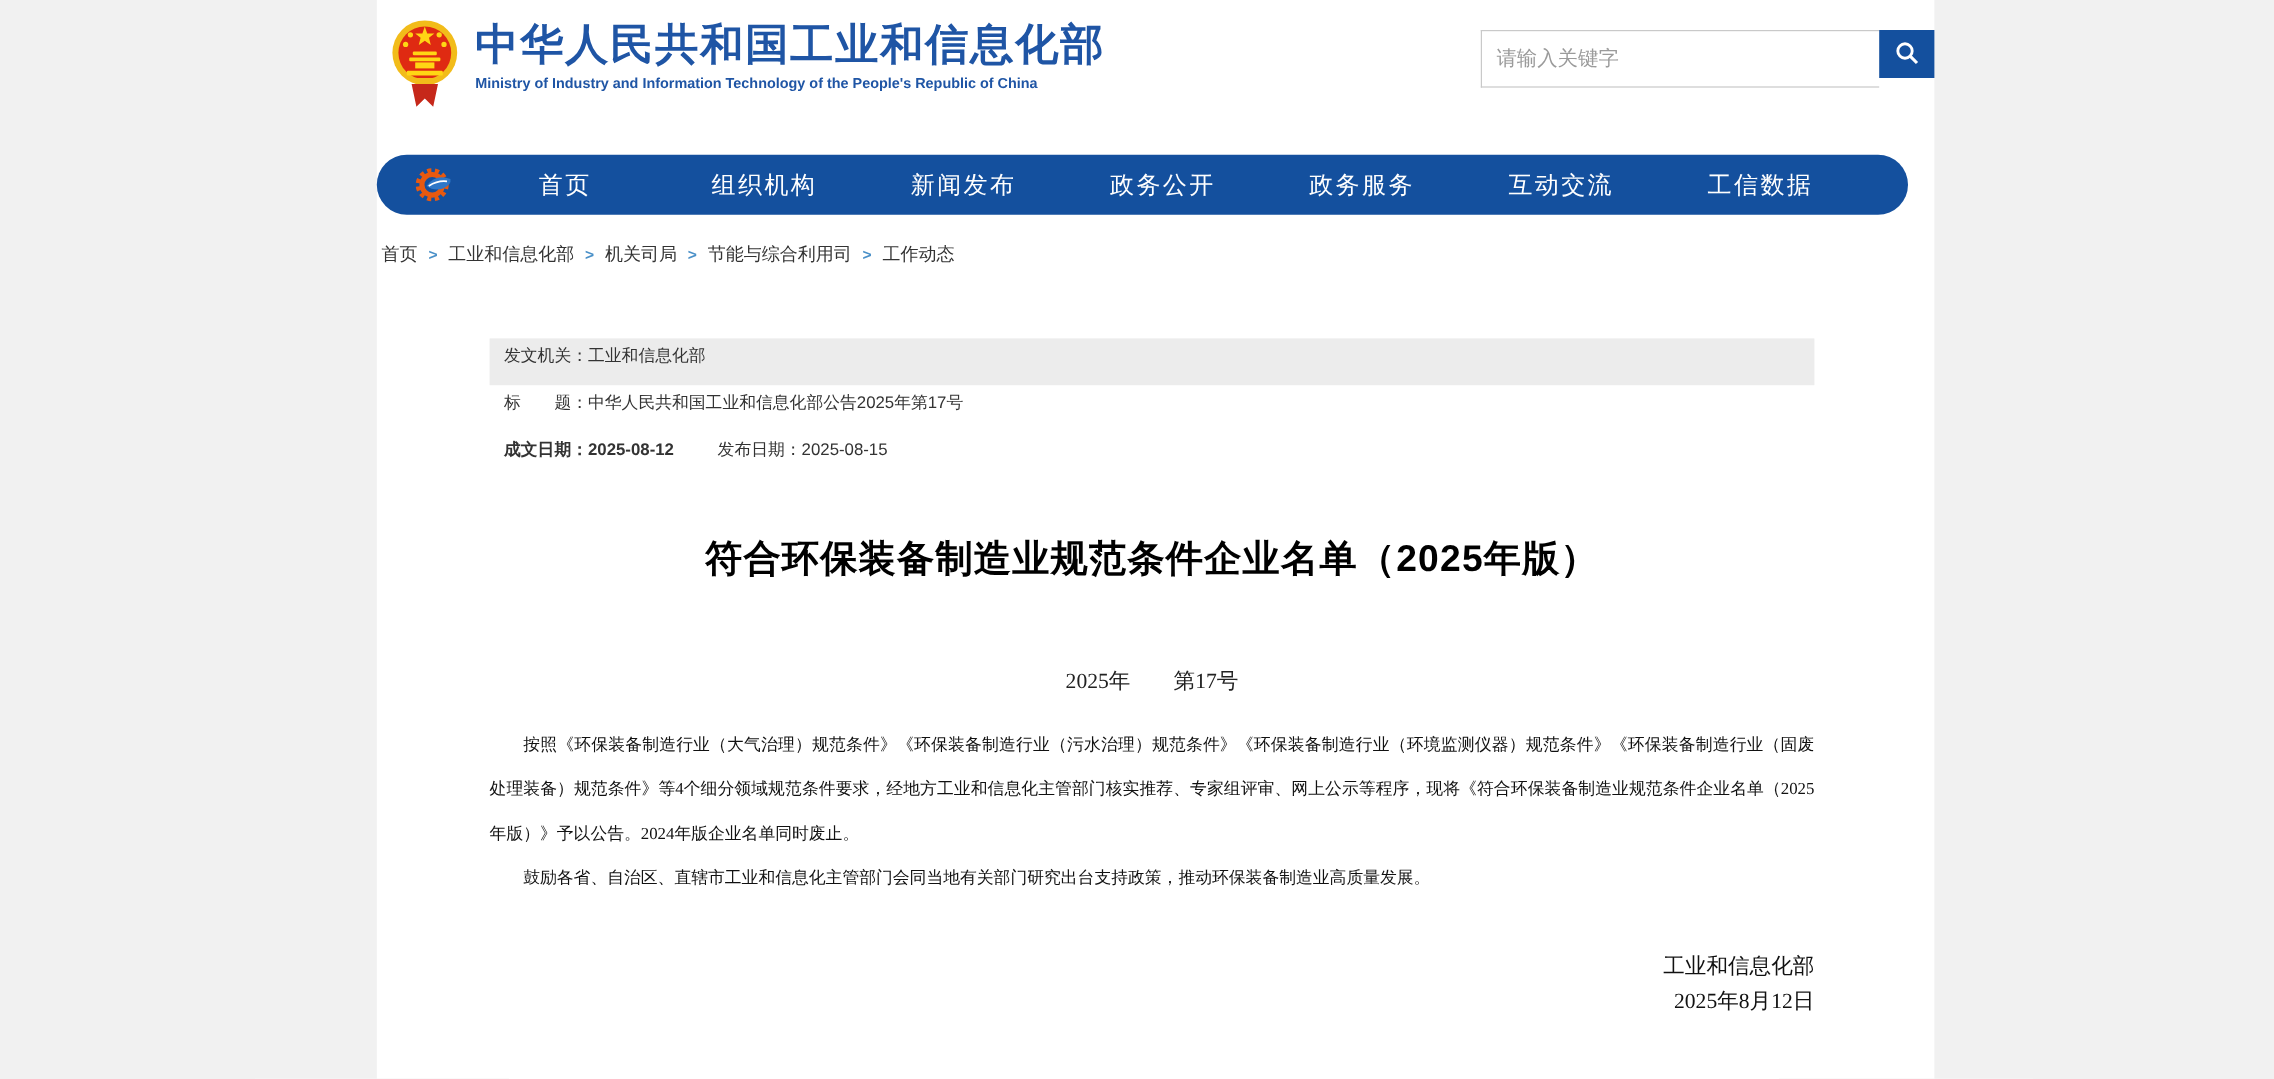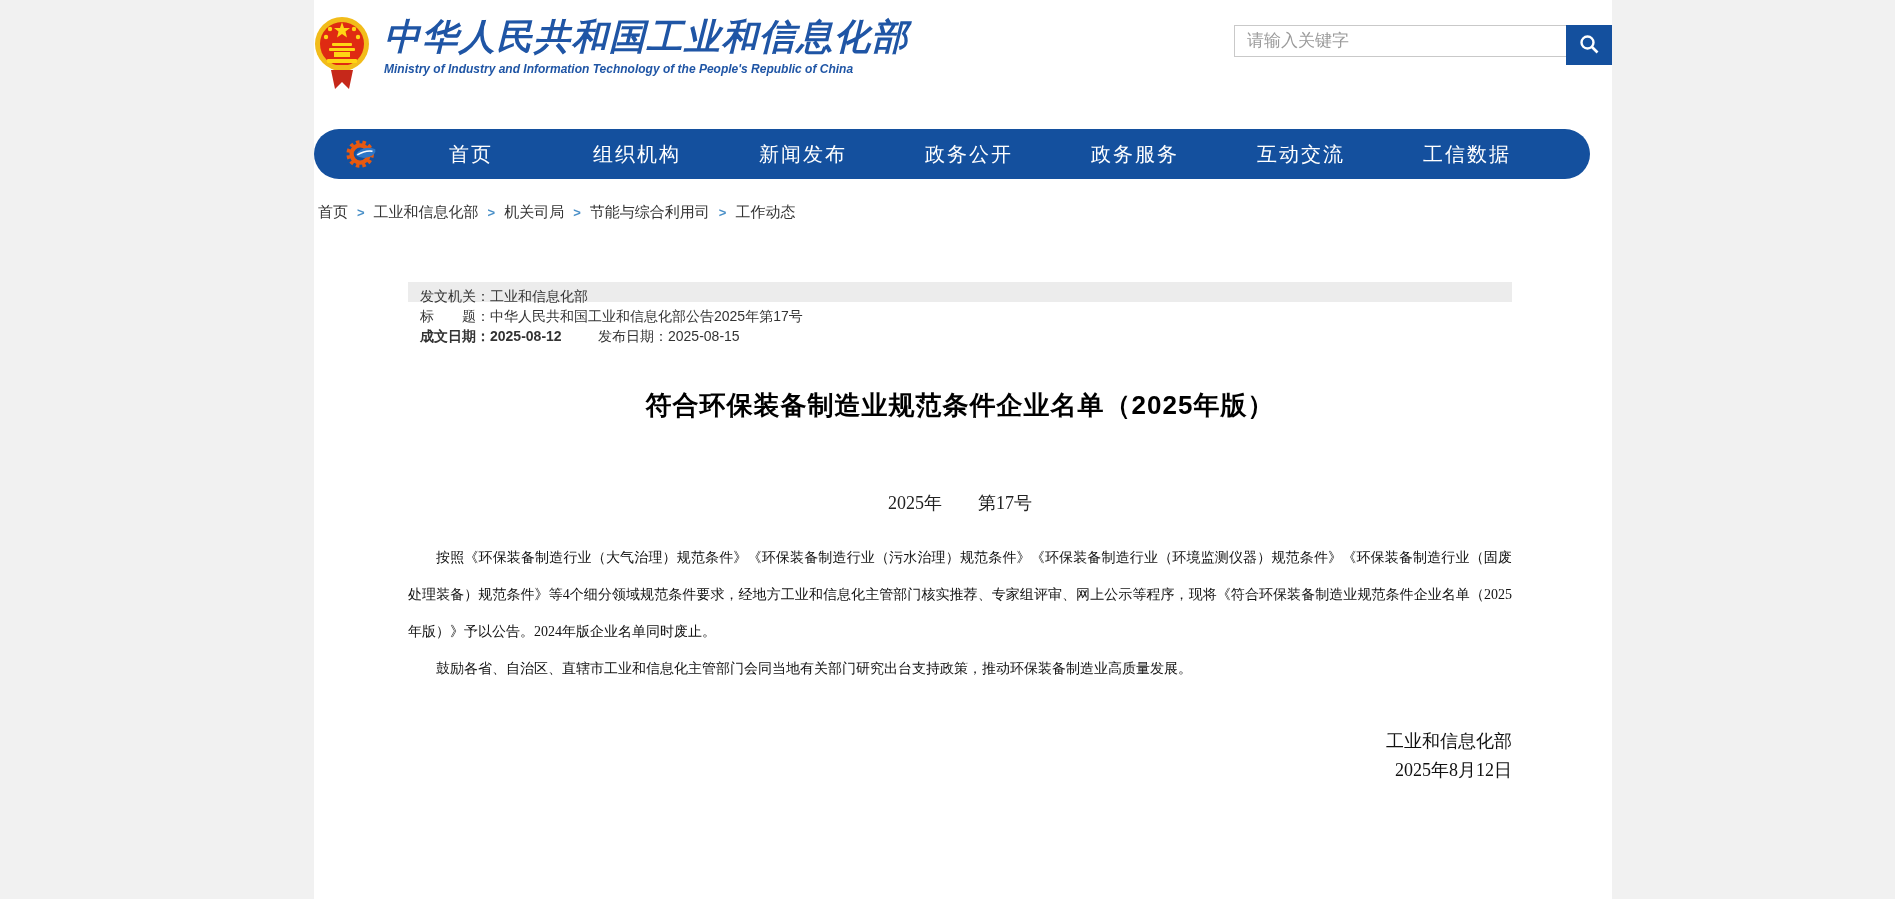--- a/index.html
+++ b/index.html
@@ -9,39 +9,39 @@
     background:#F1F1F1;
     font-family:"Liberation Sans", sans-serif;
   }
   .page-col {
     width:1298px; height:899px; margin-left:314px;
     background:#FFFFFF;
   }
 
   
   .header { position:relative; height:117px; }
-  .brand { position:absolute; left:0; top:10px; display:flex; align-items:flex-start;font-style:italic; }
+  .brand { position:absolute; left:12px; top:10px; display:flex; align-items:flex-start; }
   .brand-text { margin-left:14px; padding-top:6px; }
   .site-title {
     font-size:36px; font-weight:bold; color:#1F55A5;
     letter-spacing:1.5px; line-height:42px; white-space:nowrap;
   }
   .site-subtitle {
     font-size:12px; font-weight:bold; color:#1F55A5; margin-top:4px; white-space:nowrap;
   }
   .header-right { position:absolute; right:0; top:10px; }
   .top-links-row {
     display:flex; justify-content:flex-end; align-items:center;
     gap:15px; font-size:15px; color:#333; height:22px;
   }
   .robot-icon { margin-right:-8px; display:inline-flex; }
   .top-link { color:#333; text-decoration:none; cursor:pointer; white-space:nowrap; }
   .search-row { margin-top:15px; display:flex; justify-content:flex-end; }
   .search-input {
-    width:332px; height:32px; border:1px solid #C9C9C9; border-right:none;
+    width:332px; height:48px; border:1px solid #C9C9C9; border-right:none;
     padding:0 12px; font-size:17px; color:#333; outline:none;
     font-family:"Liberation Sans", sans-serif;
   }
   .search-input::placeholder { color:#9B9B9B; }
   .search-button {
     width:46px; height:40px; background:#14509E; border:none;
     display:flex; align-items:center; justify-content:center; cursor:pointer;
   }
 
   
@@ -60,30 +60,30 @@
     margin-top:24px; padding-left:4px; display:flex; align-items:center; gap:9px;
     font-size:15px; color:#333;
   }
   .crumb { color:#333; text-decoration:none; cursor:pointer; }
   .crumb-sep { color:#4A90C8; font-size:13px; font-weight:bold; }
 
   
   .doc { padding:0 100px 0 94px; }
   .meta-table { margin-top:60px; }
   .meta-row {
-    height:20px; line-height:29px; padding-left:12px;
+    height:39px; line-height:29px; padding-left:12px;
     font-size:14px; color:#333; white-space:nowrap;
   }
   .meta-row.gray { background:#ECECEC; }
   .meta-label { color:#333; }
   .meta-value { color:#333; }
   .meta-cell.first-col { display:inline-block; width:178px;font-weight:bold; }
 
   .doc-title {
-    margin-top:46px; text-align:center; font-size:26px; font-weight:bold;
+    margin-top:46px; text-align:center; font-size:31px; font-weight:bold;
     color:#000; letter-spacing:1px;
   }
   .doc-number {
     margin-top:70px; text-align:center; font-size:18px; color:#222;
     font-family:"Liberation Serif", serif; line-height:20px;
   }
   .doc-body { margin-top:26px; }
   .doc-para {
     margin:0; text-indent:2em; font-size:14px; line-height:37px; color:#111;
     font-family:"Liberation Serif", serif; text-align:justify;

